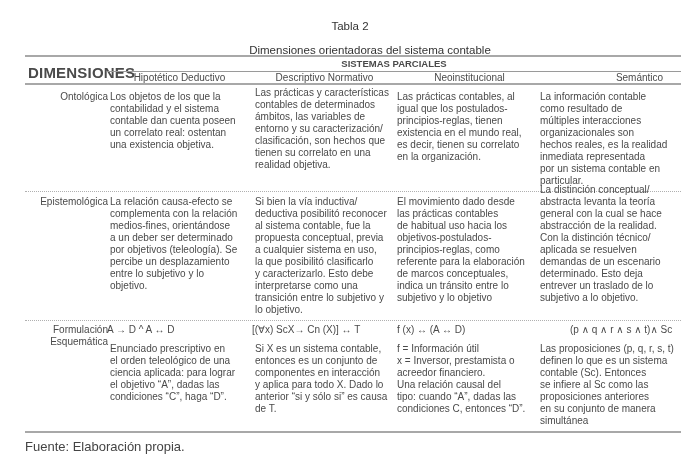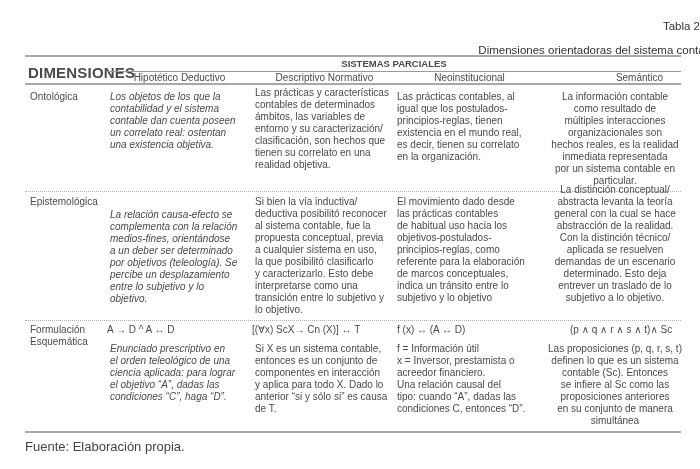--- a/index.html
+++ b/index.html
@@ -1,42 +1,42 @@
 <!DOCTYPE html>
 <html><head>
 <meta charset="utf-8">
 <style>
   html, body { margin: 0; padding: 0; background: #ffffff; }
   body {
     width: 700px; height: 469px; position: relative; overflow: hidden;
     font-family: "Liberation Sans", sans-serif; color: #3a3a3a;
   }
   .caption {
-    position: absolute; left: 0; width: 700px; text-align: right;
+    position: absolute; left: 0; width: 700px; text-align: center;
     font-size: 11.5px; color: #333;
   }
   .caption.t1 { top: 20px; }
   .caption.t2 { top: 44px; padding-left: 20px; }
   .rule { position: absolute; left: 25px; width: 656px; background: #a8a8a8; }
   .rule.top { top: 55px; height: 2px; }
   .rule.sub { top: 71px; left: 107px; width: 574px; height: 1px; background: #9a9a9a; }
   .rule.hdr { top: 83px; height: 2px; }
   .rule.bottom { top: 431px; height: 2px; }
   .dots { position: absolute; left: 25px; width: 656px; height: 0; border-top: 1px dotted #b0b0b0; }
   .h-dim { position: absolute; left: 28px; top: 64px; font-size: 15px; font-weight: bold; color: #4a4a4a; letter-spacing: 0.2px; }
   .h-sys { position: absolute; left: 107px; width: 574px; top: 58px; text-align: center; font-size: 9.5px; font-weight: bold; color: #4a4a4a; }
   .h-col { position: absolute; top: 72px; font-size: 10px; font-weight: normal; color: #4a4a4a; text-align: center; }
-  .dim { position: absolute; left: 30px; font-size: 10px; color: #4a4a4a; line-height: 12px; width: 78px; }
+  .dim { position: absolute; left: 30px; font-size: 10px; color: #4a4a4a; line-height: 12px; width: 78px; text-align: right; }
   .cell { position: absolute; font-size: 10px; line-height: 12px; color: #4a4a4a; white-space: pre-line; }
   .formula { position: absolute; top: 324px; font-size: 10px; color: #4a4a4a; text-align: left; }
   .source { position: absolute; left: 25px; top: 439px; font-size: 13px; color: #444; }
-  .c1 { left: 110px; width: 140px; font-style: italic; }
+  .c1 { left: 110px; width: 140px; }
   .c2 { left: 255px; width: 145px; }
   .c3 { left: 397px; width: 150px; }
-  .c4 { left: 540px; width: 150px; text-align: center; }
+  .c4 { left: 540px; width: 150px; }
   .hc1 { left: 107px; width: 145px; }
   .hc2 { left: 252px; width: 145px; }
   .hc3 { left: 397px; width: 145px; }
   .hc4 { left: 570px; width: 139px; }
 </style>
 </head>
 <body>
 
 <div class="caption t1">Tabla 2</div>
 <div class="caption t2">Dimensiones orientadoras del sistema contable</div>
@@ -77,21 +77,21 @@
 organizacionales son
 hechos reales, es la realidad
 inmediata representada
 por un sistema contable en
 particular.</div>
 </div>
 <div class="dots" style="top:191px;"></div>
 
 <div>
   <div class="dim" style="top:196px;">Epistemológica</div>
-  <div class="cell c1" style="top:196px;margin-top:13px;">La relación causa-efecto se
+  <div class="cell c1" style="top:196px;">La relación causa-efecto se
 complementa con la relación
 medios-fines, orientándose
 a un deber ser determinado
 por objetivos (teleología). Se
 percibe un desplazamiento
 entre lo subjetivo y lo
 objetivo.</div>
   <div class="cell c2" style="top:196px;">Si bien la vía inductiva/
 deductiva posibilitó reconocer
 al sistema contable, fue la

